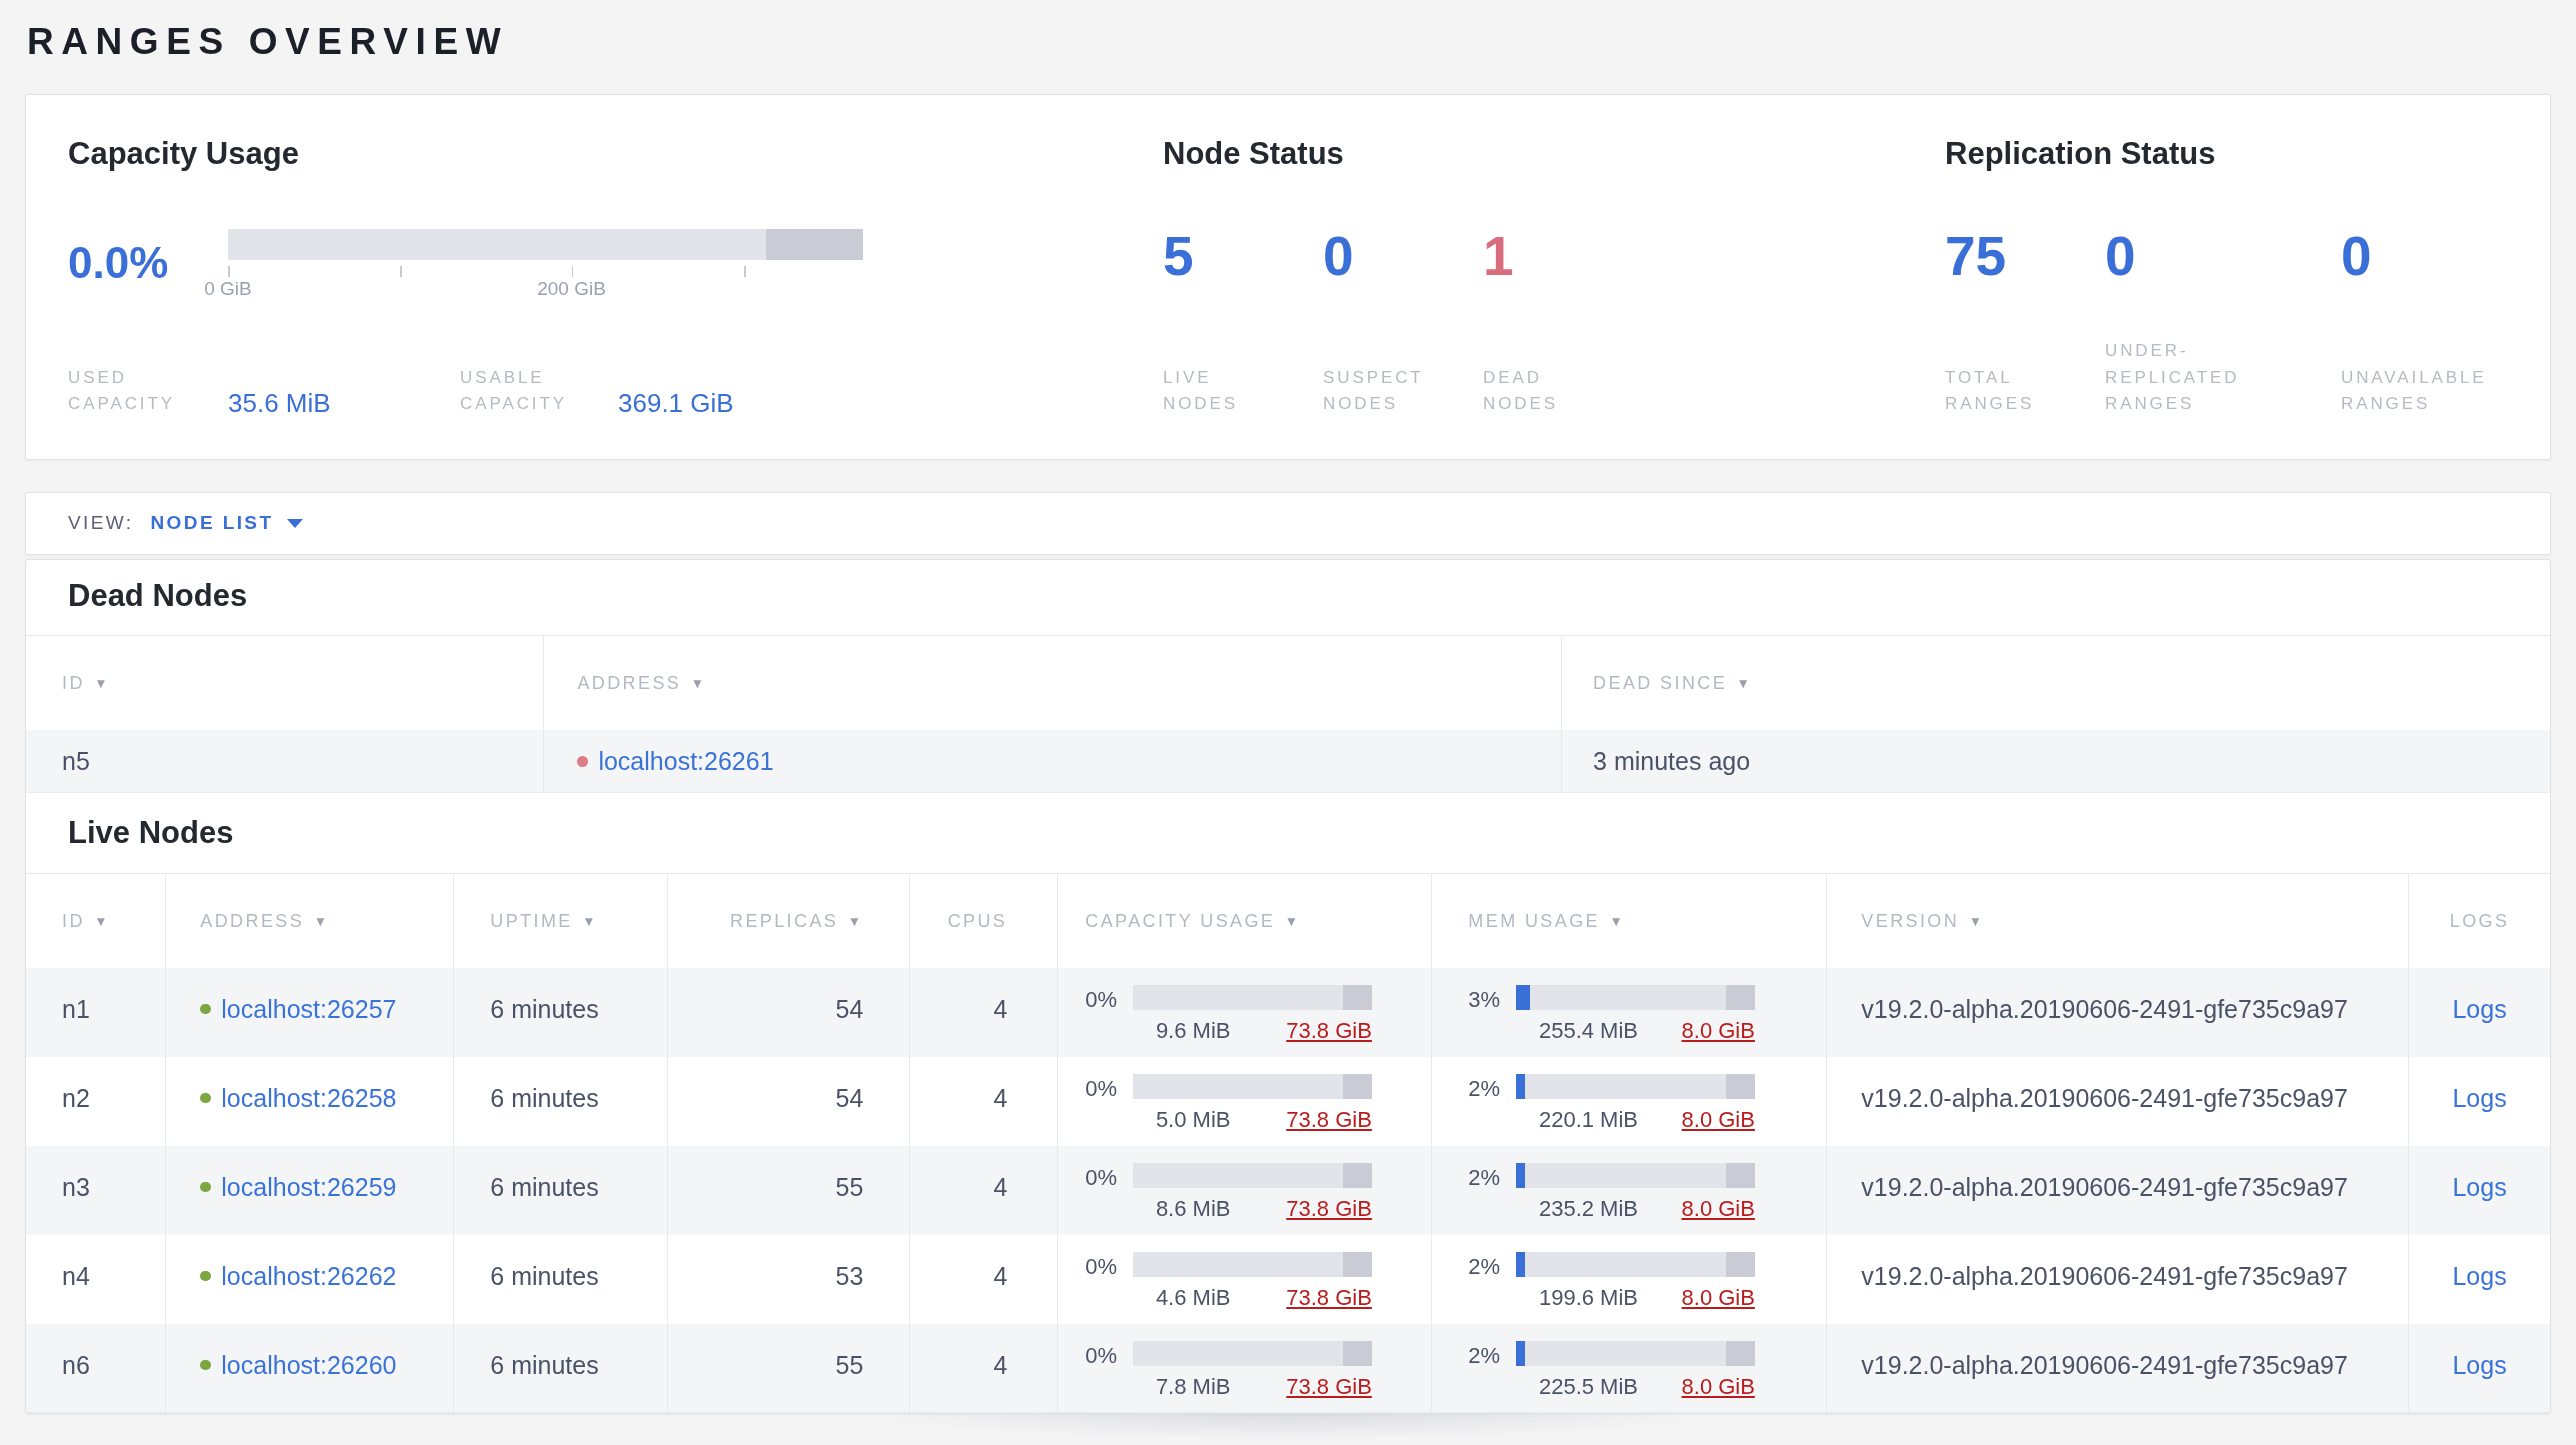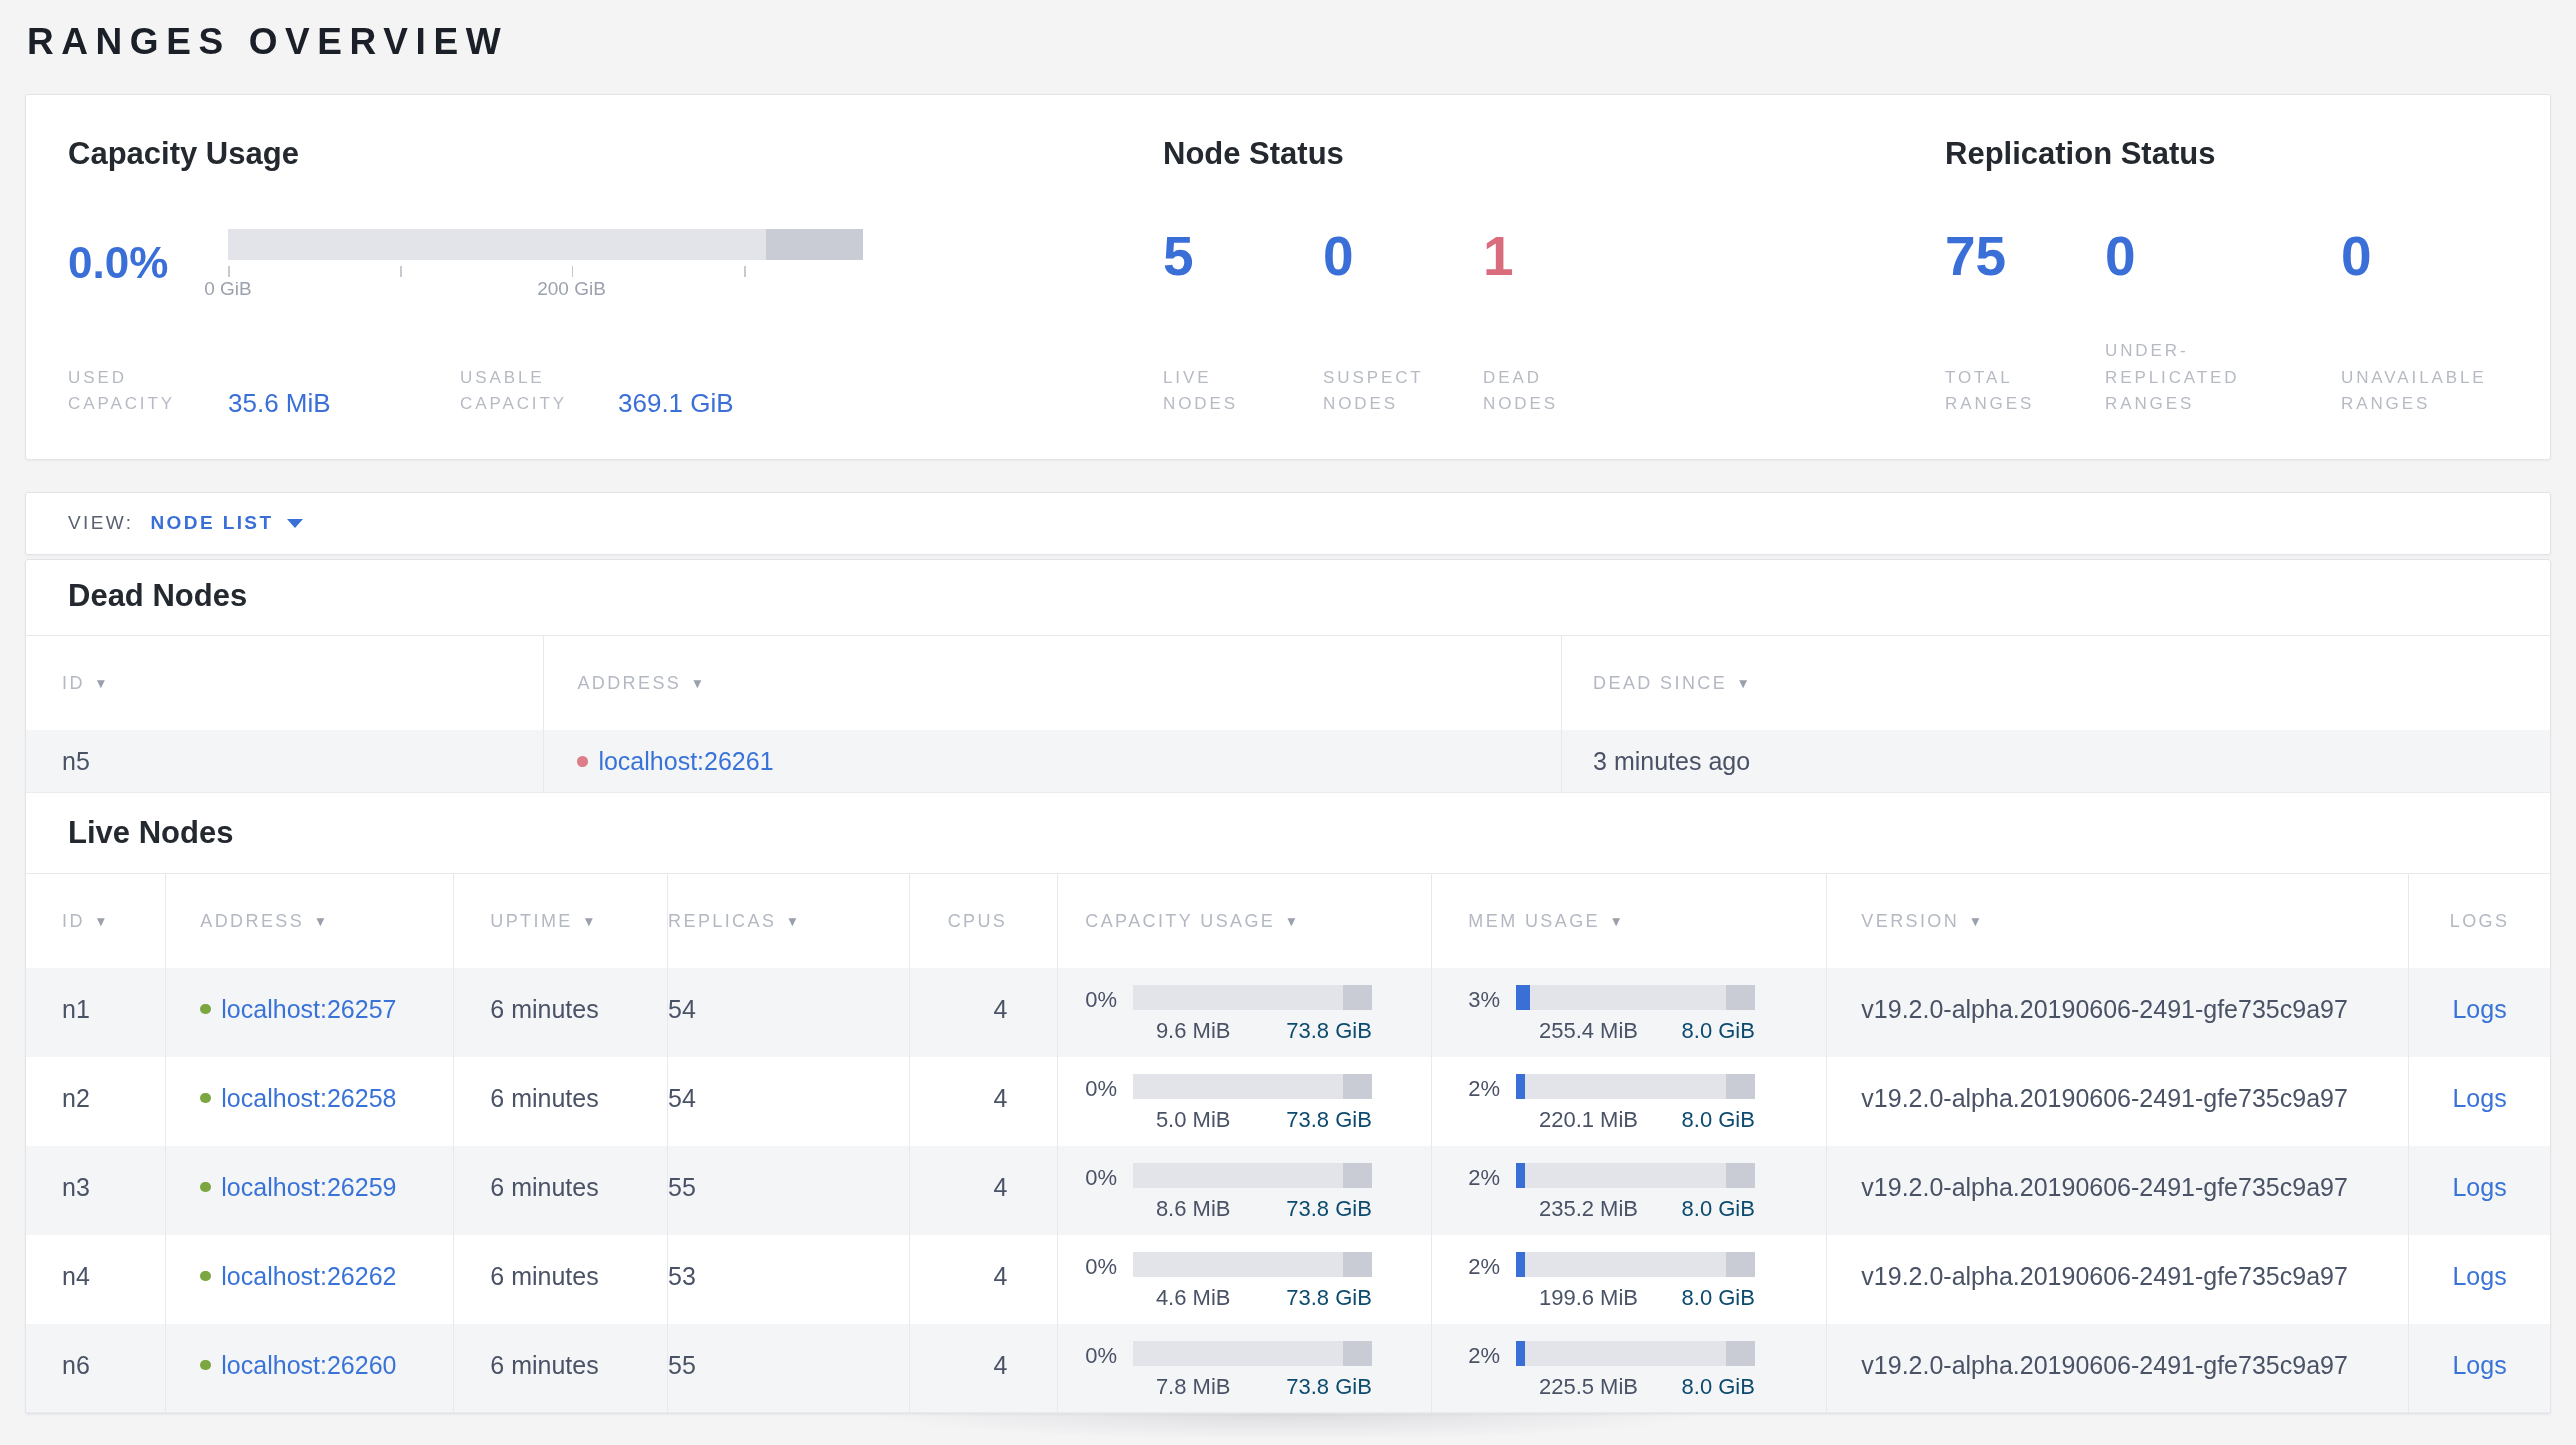--- a/index.html
+++ b/index.html
@@ -86,21 +86,21 @@
   .dead .c0 { width: 20.5%; padding-left: 36px; }
   .dead .c1 { width: 40.3%; padding-left: 33px; border-left: 1px solid #e8e9ec; }
   .dead .c2 { flex: 1; padding-left: 31.5px; border-left: 1px solid #e8e9ec; }
   .dead .trow { height: 63px; background: #f4f5f7; border-bottom: 1px solid #eaebee; }
   .dead .td { align-items: center; }
 
   
   .live .c0 { width: 5.52%;  padding-left: 36px; }
   .live .c1 { width: 11.41%; padding-left: 34px; border-left: 1px solid #e8e9ec; }
   .live .c2 { width: 8.47%;  padding-left: 36px; border-left: 1px solid #e8e9ec; }
-  .live .c3 { width: 9.6%;   justify-content: flex-start; padding-right: 46px; border-left: 1px solid #e8e9ec; }
+  .live .c3 { width: 9.6%;   justify-content: flex-end; padding-right: 46px; border-left: 1px solid #e8e9ec; }
   .live .c4 { width: 5.86%;  justify-content: flex-end; padding-right: 50px; border-left: 1px solid #e8e9ec; }
   .live .c5 { width: 14.82%; padding-left: 27px; border-left: 1px solid #e8e9ec; }
   .live .c6 { width: 15.65%; padding-left: 36px; border-left: 1px solid #e8e9ec; }
   .live .c7 { width: 23.05%; padding-left: 34px; border-left: 1px solid #e8e9ec; }
   .live .c8 { flex: 1; justify-content: center; border-left: 1px solid #e8e9ec; }
   .live .trow { height: 89px; }
   .live .trow:nth-child(odd) { background: #f4f5f7; }
   .live .trow:nth-child(even) { background: #ffffff; }
   .live .trow:last-child { border-bottom: 1px solid #eaebee; }
   .live .td { padding-top: 26px; line-height: 1.2; }
@@ -112,21 +112,21 @@
 
   
   .usage { display: flex; }
   .usage .pct { width: 40px; font-size: 22px; color: #4a5266; margin-right: 7.6px; padding-top: 1.9px; }
   .ubar-col { width: 239px; }
   .ubar { height: 25px; background: #e2e4ea; position: relative; }
   .ubar .fill { position: absolute; left: 0; top: 0; bottom: 0; }
   .ubar .tail { position: absolute; right: 0; top: 0; bottom: 0; background: #c9ccd4; }
   .uvals { display: flex; justify-content: space-between; margin-top: 9.5px; font-size: 22px; line-height: 1; }
   .uvals .used { color: #4a5266; margin-left: 23px; }
-  .uvals .total { color: #0c4a6e; }
+  .uvals .total { color: #b91c1c; text-decoration: underline; }
 
   
   .bottom-shadow { width: 1108px; height: 34px; margin: 0 auto;
     background: radial-gradient(ellipse 50% 100% at 50% 0, rgba(100,102,115,0.16), rgba(100,102,115,0) 75%); }
 </style>
 </head>
 <body>
 
 <div class="page">
 

